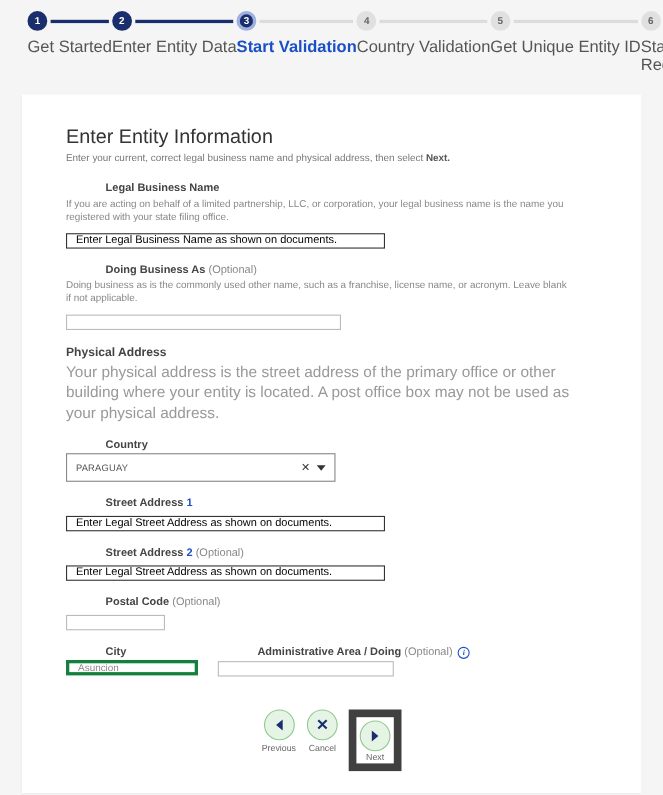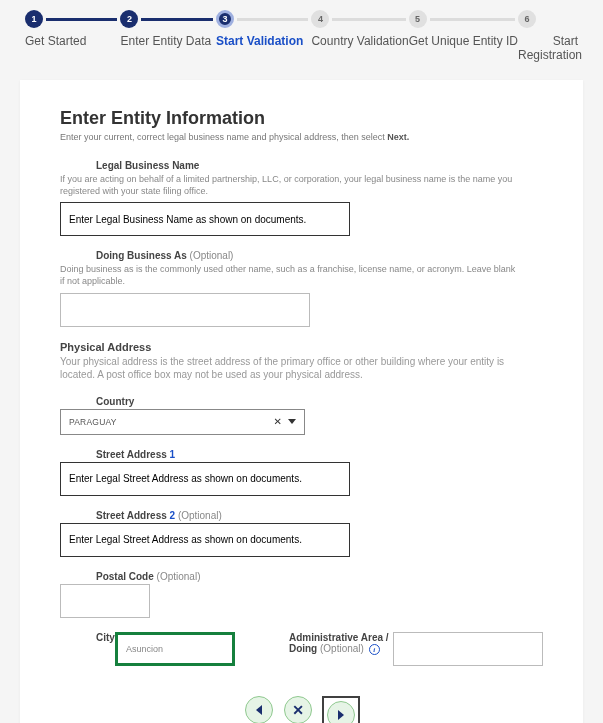--- a/index.html
+++ b/index.html
@@ -13,70 +13,70 @@
     width: 18px; height: 18px; border-radius: 50%; display: flex;
     align-items: center; justify-content: center; font-size: 9px; font-weight: bold;
     flex-shrink: 0;
   }
   .step-circle.done { background: #1a2e6e; color: #fff; }
   .step-circle.current { background: #1a2e6e; color: #fff; border: 3px solid #9fb0e0; width: 18px; height:18px; }
   .step-circle.future { background: #e0e0e0; color: #666; }
   .step-line { flex: 1; height: 3px; margin: 0 3px; }
   .step-line.done { background: #1a2e6e; }
   .step-line.future { background: #dcdcdc; }
-  .step-label { font-size: 12px; color: #555; margin-top: 6px; white-space: nowrap; text-align: right; }
+  .step-label { font-size: 15px; color: #555; margin-top: 6px; white-space: nowrap; }
   .step-label.current { color: #1a4fc7; font-weight: bold; }
 
   .card {
     background: #fff; margin: 18px 20px 10px 20px; padding: 28px 40px 20px 40px;
     box-shadow: 0 1px 3px rgba(0,0,0,0.05); min-height: 620px; position: relative;
   }
-  .title { font-size: 18px; color: #333; font-weight: 700; margin-bottom: 3px; }
+  .title { font-size: 18px; color: #333; font-weight: 400; margin-bottom: 3px; }
   .subtitle { font-size: 9px; color: #777; margin-bottom: 18px; }
   .subtitle b { color: #555; }
 
   .field-label { font-size: 10px; color: #444; font-weight: 600; margin-bottom: 2px; margin-left: 36px; }
   .field-label .opt { color: #888; font-weight: normal; }
   .field-help { font-size: 9px; color: #888; line-height: 1.35; margin-bottom: 5px; max-width: 460px; }
   .input {
-    border: 1px solid #333; height: 34px; padding: 4px 8px; font-size: 10px;
+    border: 1px solid #333; height: 14px; padding: 4px 8px; font-size: 10px;
     background: #fff; outline: none;
   }
   .input.thin { border: 1px solid #bbb; }
   .input.widest { width: 290px; }
   .input.short { width: 90px; }
   .input.city { width: 120px; border:3px solid #15803d; color:#888; font-size:9px;}
   .input.region { width: 160px; border:1px solid #bbb; }
   
   .block { margin-bottom: 14px; }
   .section-title { font-size: 11px; color: #444; font-weight: 600; margin-top: 6px; }
-  .section-help { font-size: 10px; color: #999; line-height: 1.35; margin-bottom: 14px; max-width: 460px; margin-top:2px;}
+  .section-help { font-size: 14px; color: #999; line-height: 1.35; margin-bottom: 14px; max-width: 460px; margin-top:2px;}
 
   .select-wrap {
     border: 1px solid #888; width: 245px; height: 26px; display: flex; align-items: center;
     padding: 0 8px; justify-content: space-between;
   }
   .select-val { font-size: 8.5px; color: #555; letter-spacing: 0.2px; }
   .select-icons { display:flex; align-items:center; gap:6px; font-size:10px; color:#333;}
   
   .link-num { color:#1a4fc7; }
   .row { display:flex; gap: 18px; }
-  .col { display:flex; flex-direction:row; }
+  .col { display:flex; flex-direction:column; }
   .info-icon { display:inline-flex; width:11px; height:11px; border:1px solid #1a4fc7; border-radius:50%; color:#1a4fc7; font-size:7px; align-items:center; justify-content:center; margin-left:2px; font-style:italic; font-family:serif;}
 
   .footer { display:flex; justify-content:center; gap:10px; margin-top: 30px; align-items:flex-start;}
   .fbtn { display:flex; flex-direction:column; align-items:center; }
   .circle-btn {
     width: 28px; height: 28px; border-radius: 50%; border:1px solid #8fc98f;
     background: #e6f4e6; display:flex; align-items:center; justify-content:center;
     cursor:pointer;
   }
   .circle-btn.cancel { }
   .flabel { font-size: 8px; color:#666; margin-top:3px;}
-  .highlight-box { border: 2px solid #404040; padding: 3px 3px 1px 3px; }
+  .highlight-box { border: 7px solid #404040; padding: 3px 3px 1px 3px; }
   .highlight-box .flabel{ margin-top:1px;}
   .x-mark { font-size:14px; font-weight:bold; color:#1a2e6e;}
   .chev { width:0;height:0;border-top:5px solid transparent;border-bottom:5px solid transparent;}
   .chev.l { border-right:6px solid #1a2e6e;}
   .chev.r { border-left:6px solid #1a2e6e;}
   .caret-down{ width:0;height:0;border-left:4px solid transparent;border-right:4px solid transparent;border-top:5px solid #333;}
 </style>
 </head>
 <body>
 

